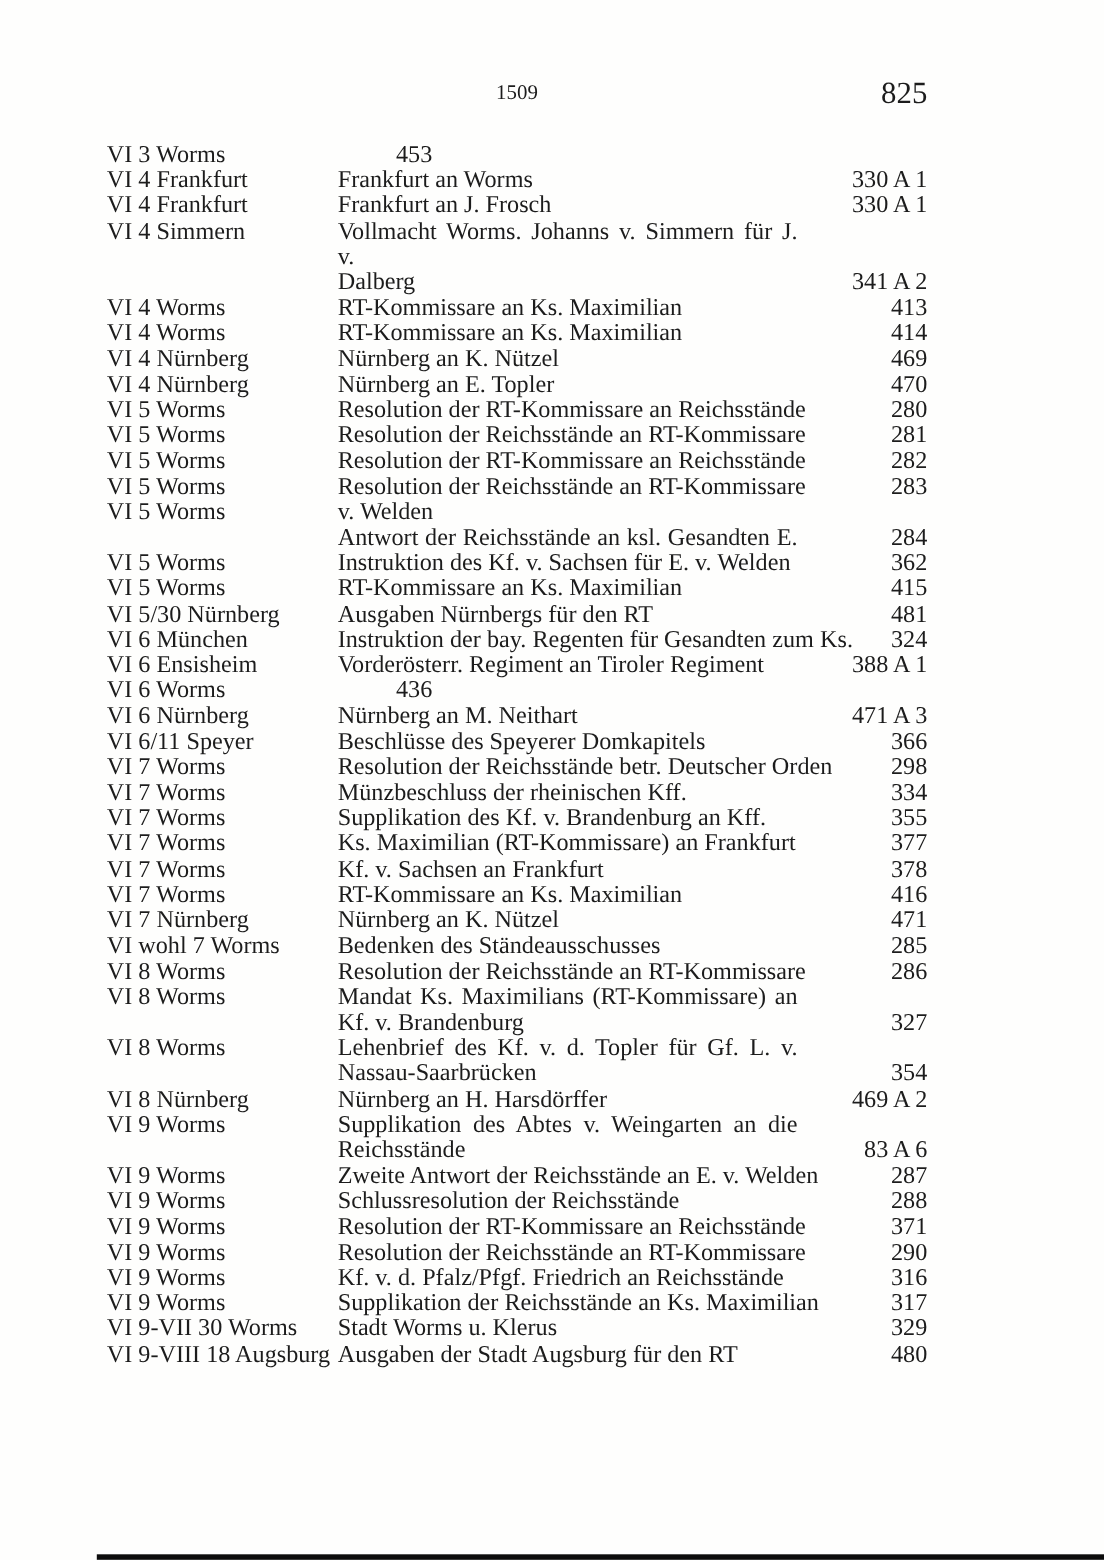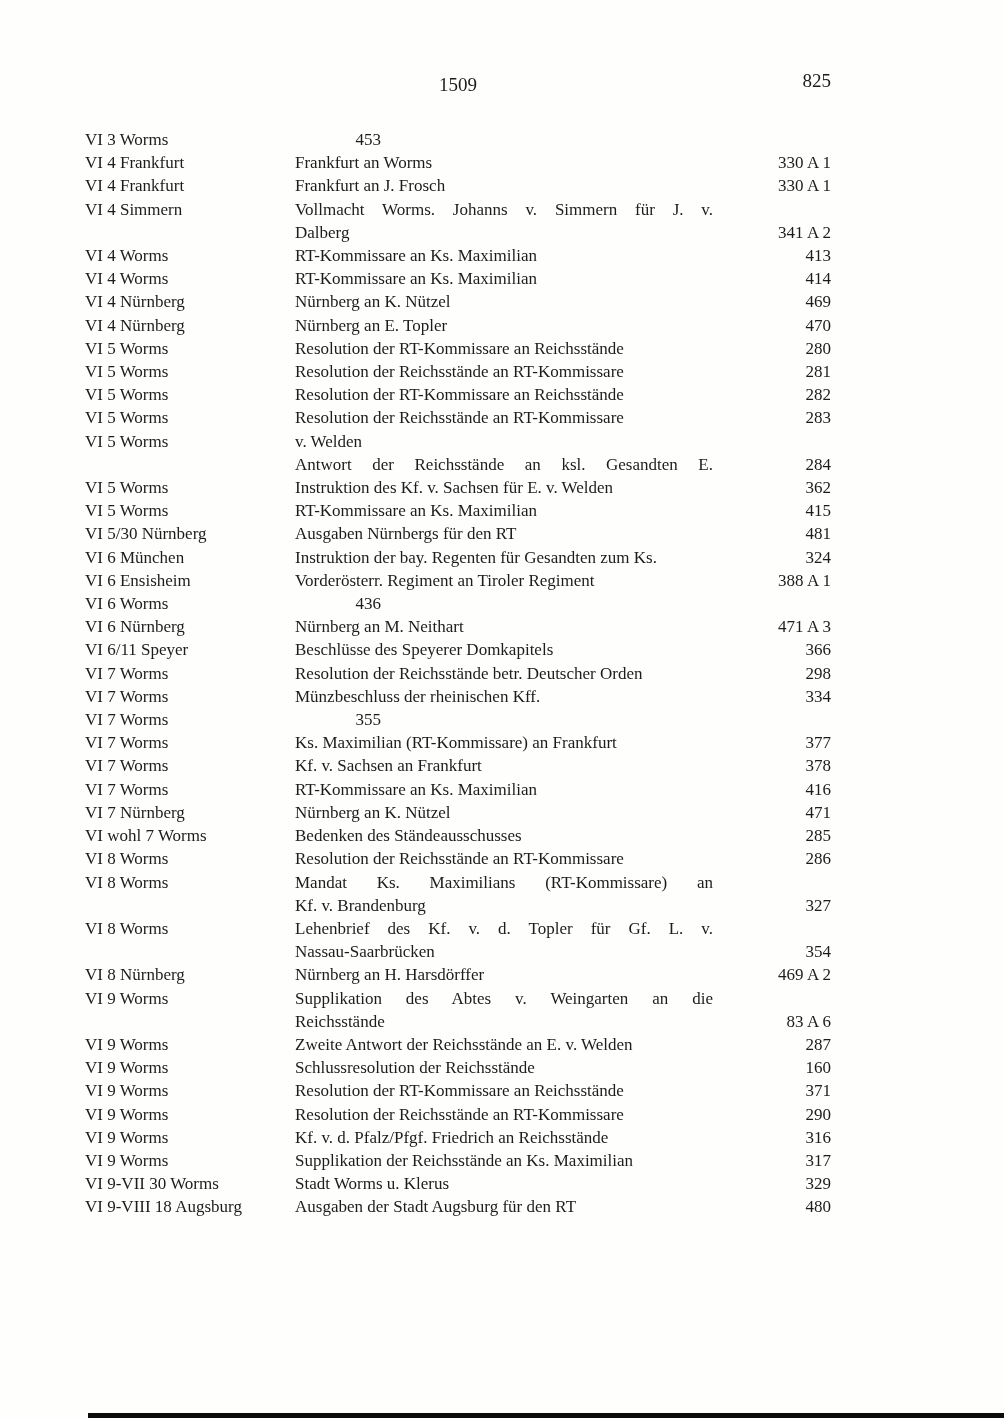--- a/index.html
+++ b/index.html
@@ -9,45 +9,45 @@
     height: 1418px;
     position: relative;
     overflow: hidden;
     background: #fefefd;
     color: #1c1c1c;
     font-family: "Liberation Serif", "DejaVu Serif", serif;
   }
   .content {
     position: absolute;
     top: 74px;
-    left: 85px;
+    left: 97px;
     width: 746px;
   }
   .page-head {
     position: relative;
     height: 27px;
     margin-bottom: 27px;
     font-size: 19px;
   }
   .year {
     position: absolute;
     left: 0;
     width: 100%;
     text-align: center;
   }
   .pagenum {
     position: absolute;
     right: 0;
     top: -4px;
-    font-size: 19px;
+    font-size: 28px;
   }
   .register { width: 100%; }
   .row {
     display: flex;
-    font-size: 17px;
+    font-size: 22px;
     line-height: 23.2px;
   }
   .c-date {
     flex: 0 0 210px;
     width: 210px;
   }
   .c-desc {
     flex: 1 1 auto;
     min-width: 0;
   }
@@ -233,20 +233,23 @@
       </div>
       <div class="row">
         <div class="c-date">VI 7 Worms</div>
         <div class="c-desc">
           <div class="line">Münzbeschluss der rheinischen Kff.</div>
         </div>
         <div class="c-page">334</div>
       </div>
       <div class="row">
         <div class="c-date">VI 7 Worms</div>
+        <div class="c-desc">
+          <div class="line">Supplikation des Kf. v. Brandenburg an Kff.</div>
+        </div>
         <div class="c-page">355</div>
       </div>
       <div class="row">
         <div class="c-date">VI 7 Worms</div>
         <div class="c-desc">
           <div class="line">Ks. Maximilian (RT-Kommissare) an Frankfurt</div>
         </div>
         <div class="c-page">377</div>
       </div>
       <div class="row">
@@ -320,21 +323,21 @@
         <div class="c-desc">
           <div class="line">Zweite Antwort der Reichsstände an E. v. Welden</div>
         </div>
         <div class="c-page">287</div>
       </div>
       <div class="row">
         <div class="c-date">VI 9 Worms</div>
         <div class="c-desc">
           <div class="line">Schlussresolution der Reichsstände</div>
         </div>
-        <div class="c-page">160</div>
+        <div class="c-page">288</div>
       </div>
       <div class="row">
         <div class="c-date">VI 9 Worms</div>
         <div class="c-desc">
           <div class="line">Resolution der RT-Kommissare an Reichsstände</div>
         </div>
         <div class="c-page">371</div>
       </div>
       <div class="row">
         <div class="c-date">VI 9 Worms</div>

